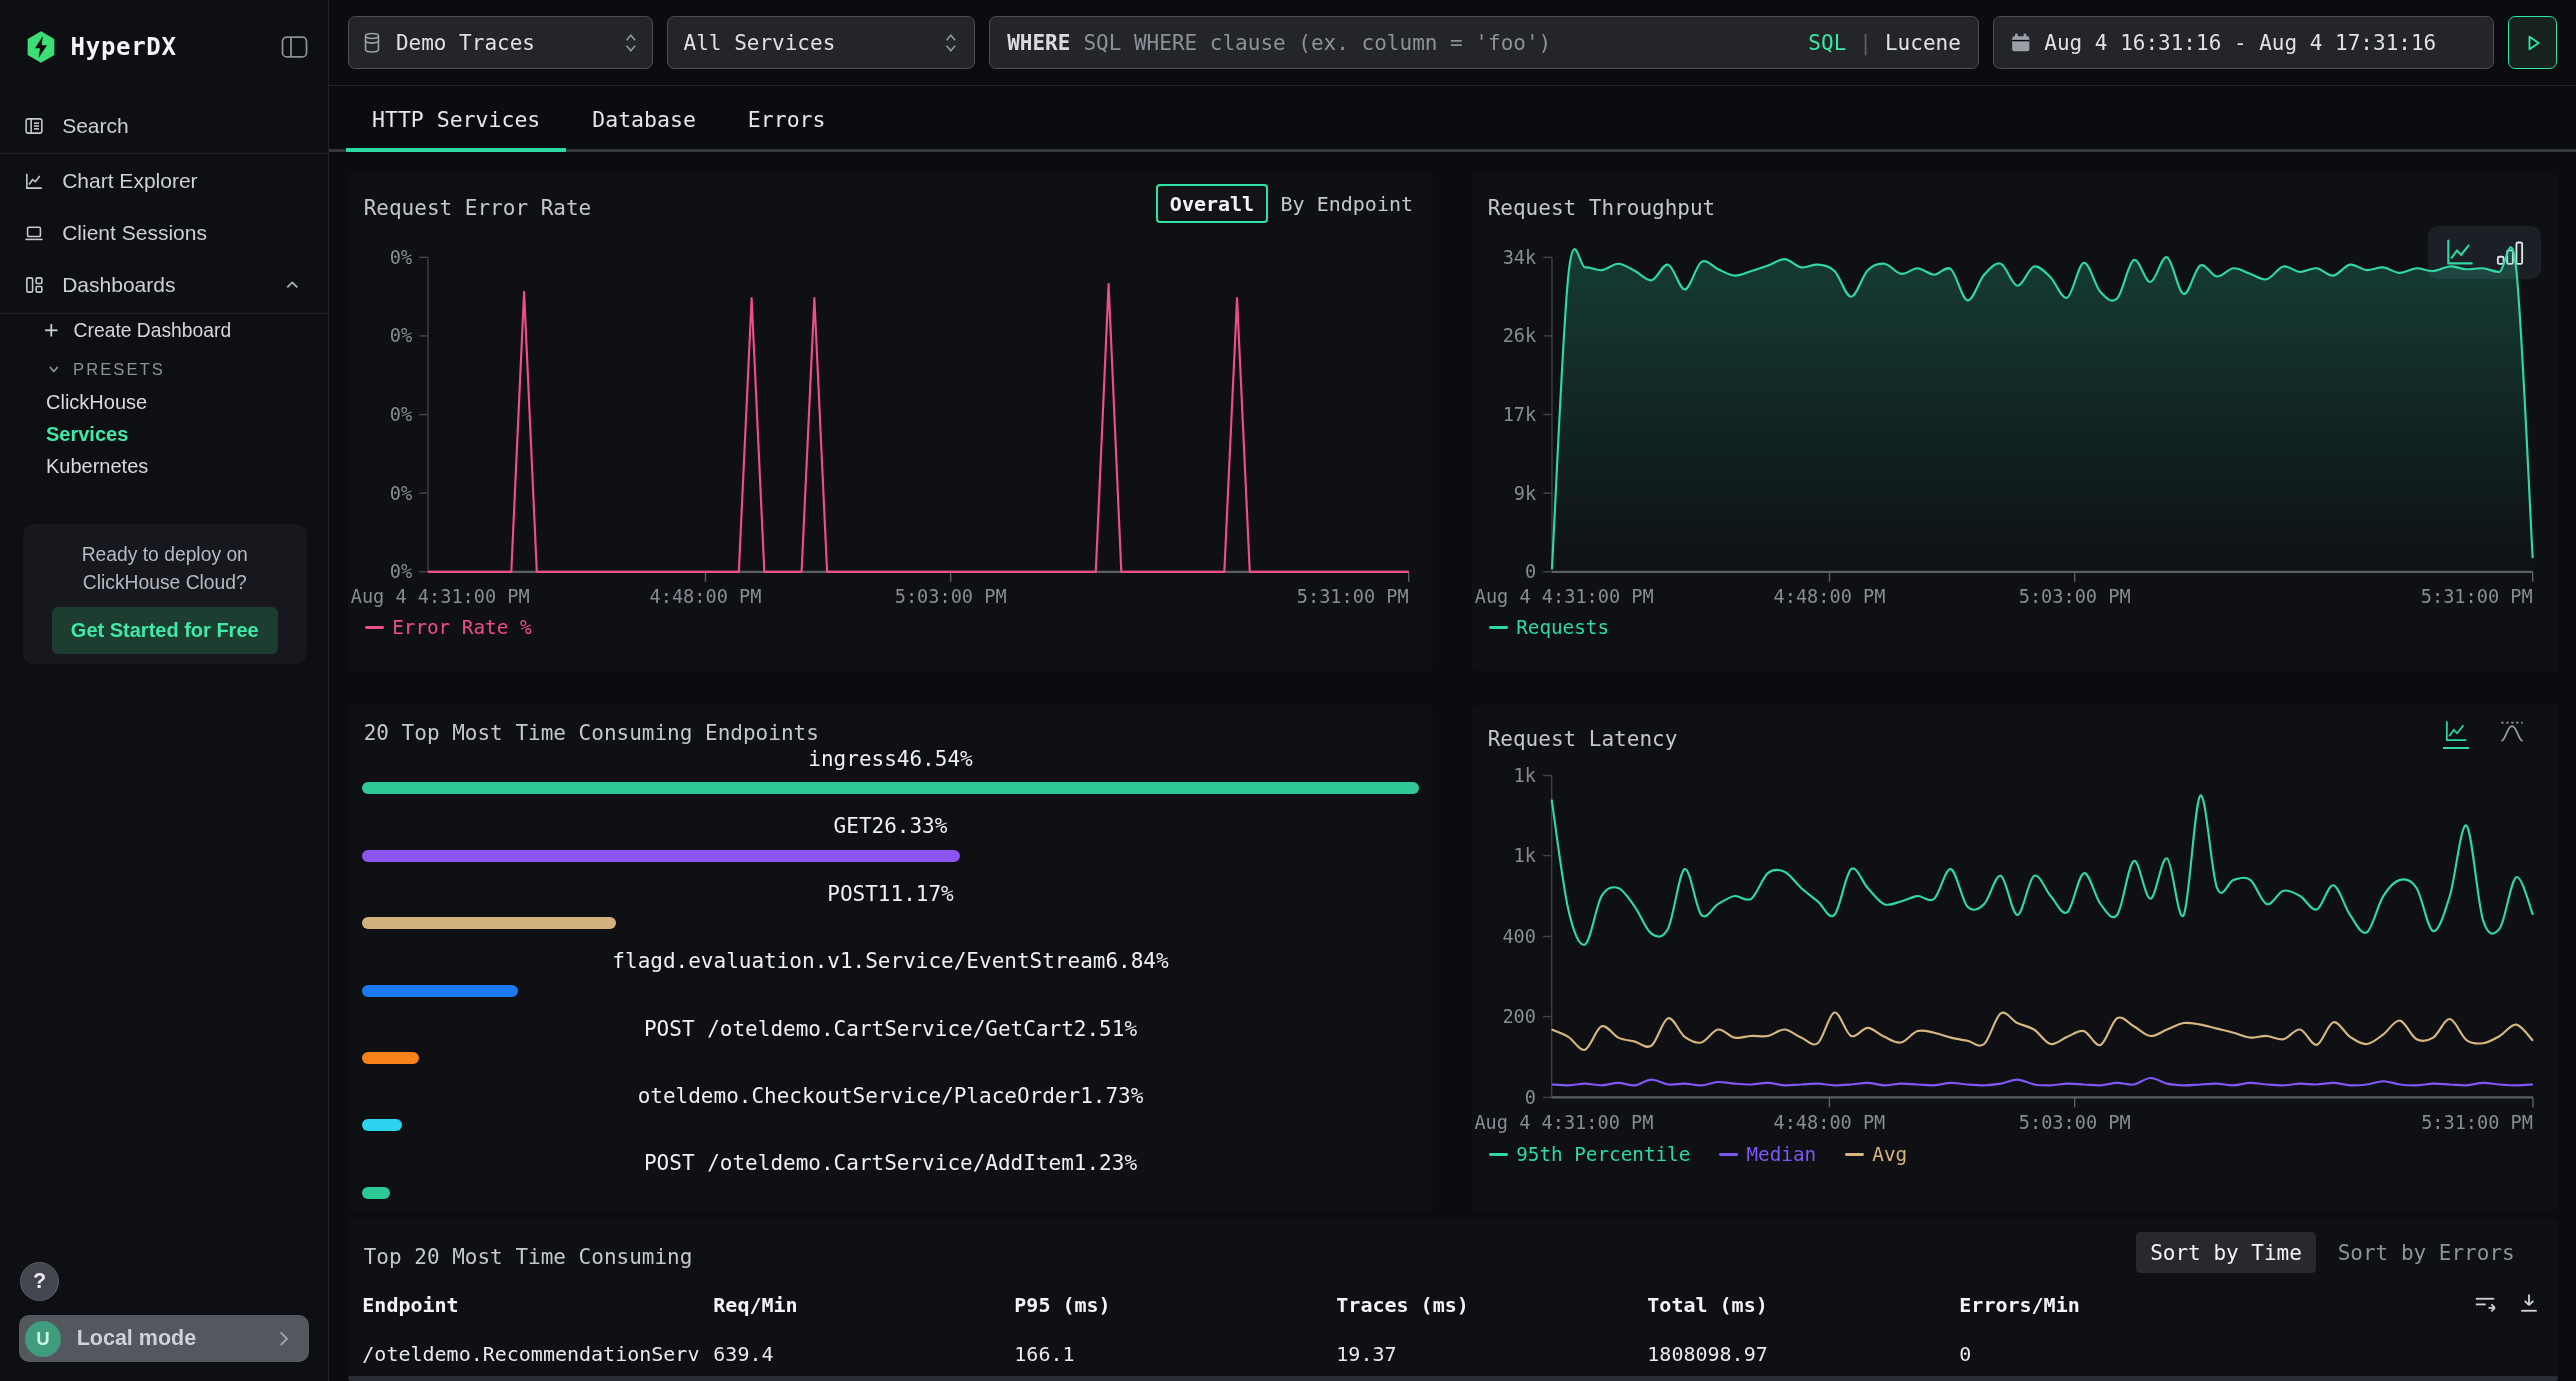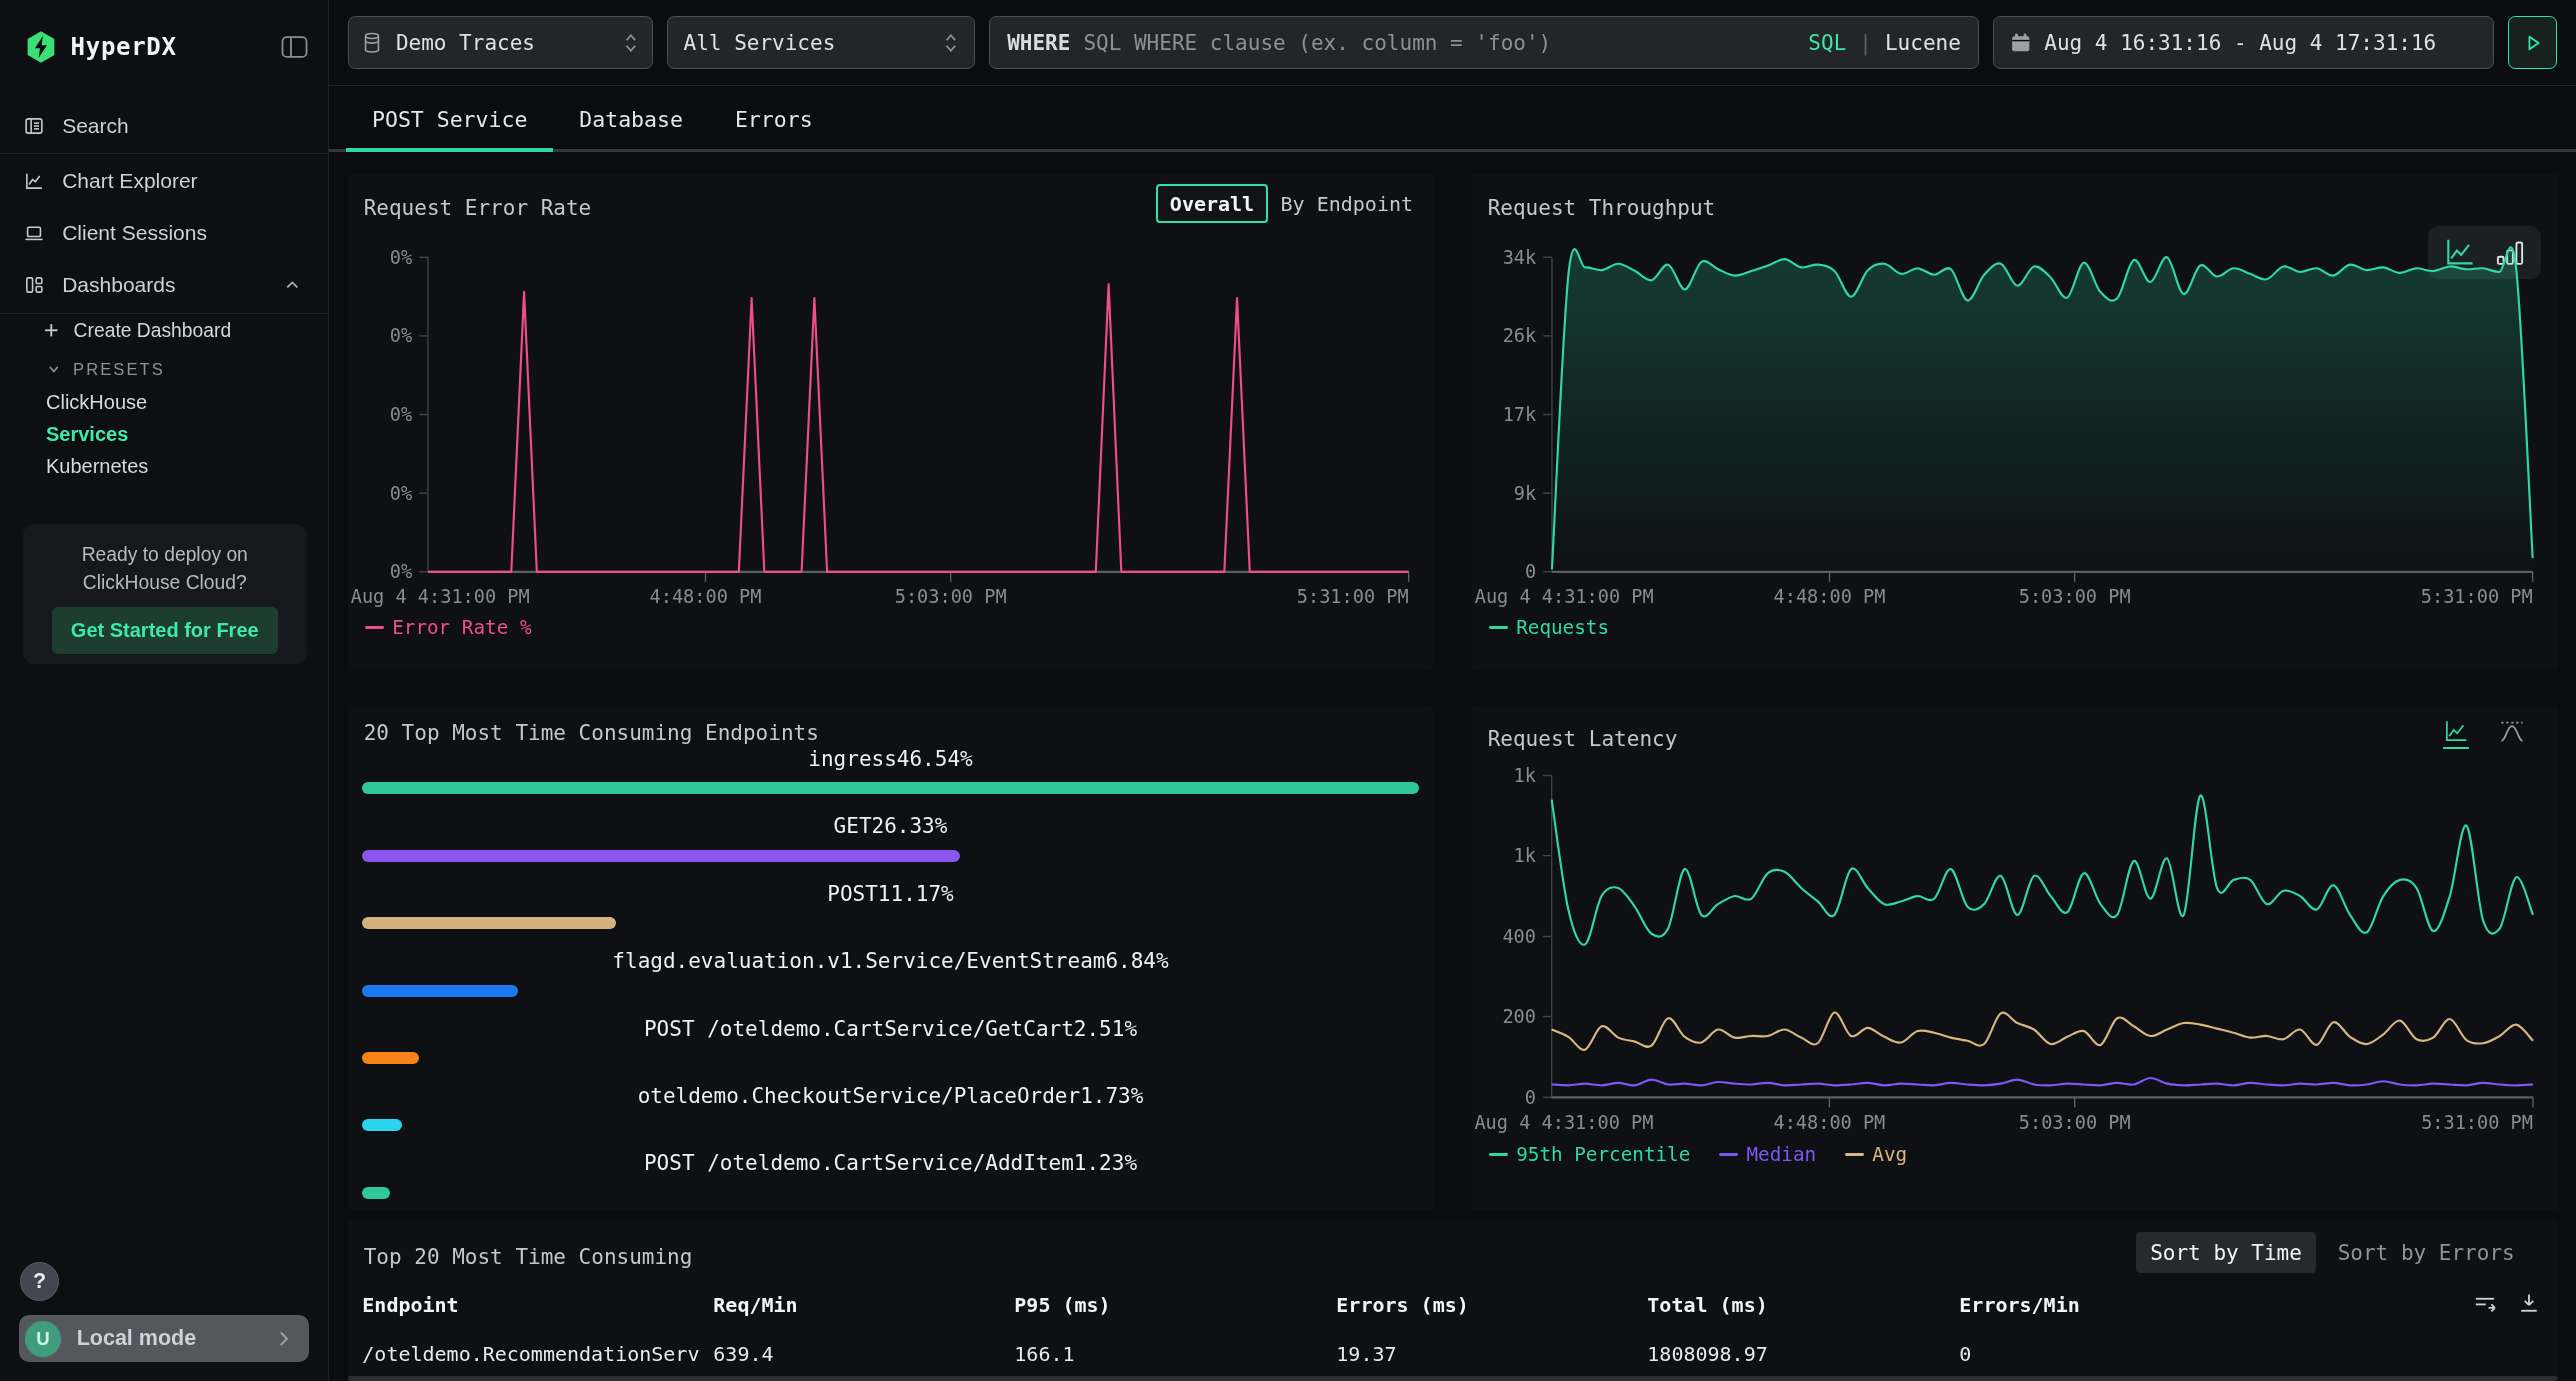--- a/index.html
+++ b/index.html
@@ -240,21 +240,21 @@
   </div>
   <div class="control ctl-go">
     <svg width="24" height="24" viewBox="0 0 34 34" fill="none" stroke="#2ee6a6" stroke-width="2.6" stroke-linejoin="round">
         <polygon points="12,8 25,17 12,26"></polygon>
       </svg>
   </div>
 </div>
 
 <div class="tabsbar">
   <div class="tabs" id="tabs">
-      <div class="tab active">POST Service</div>
+      <div class="tab active">HTTP Services</div>
       <div class="tab">Database</div>
       <div class="tab">Errors</div>
     </div>
 </div>
 
 <div class="panel" id="p1">
   <div class="panel-title">Request Error Rate</div>
   <div class="seg">
     <button class="seg-btn">Overall</button>
     <span class="seg-alt">By Endpoint</span>
@@ -457,21 +457,21 @@
 <div class="panel" id="p5">
   <div class="panel-title" style="top:26px">Top 20 Most Time Consuming</div>
   <div class="sorts" id="sortBtns">
       <button class="sort-btn active">Sort by Time</button>
       <button class="sort-btn inactive">Sort by Errors</button>
     </div>
   <div class="thead" id="thead">
       <div class="thcell"><span>Endpoint</span></div>
       <div class="thcell"><span>Req/Min</span></div>
       <div class="thcell"><span>P95 (ms)</span></div>
-      <div class="thcell"><span>Errors (ms)</span></div>
+      <div class="thcell"><span>Traces (ms)</span></div>
       <div class="thcell"><span>Total (ms)</span></div>
       <div class="thcell"><span>Errors/Min</span></div>
     </div>
   <div class="thead-icons">
     <span>
         <svg width="26" height="24" viewBox="0 0 36 34" fill="none" stroke="#ced2d8" stroke-width="2.6">
           <line x1="5" y1="11" x2="31" y2="11"></line>
           <line x1="5" y1="19" x2="19" y2="19"></line>
           <path d="M23 24 h9 m0 0 l-5 -5 m5 5 l-5 5"></path>
         </svg>

